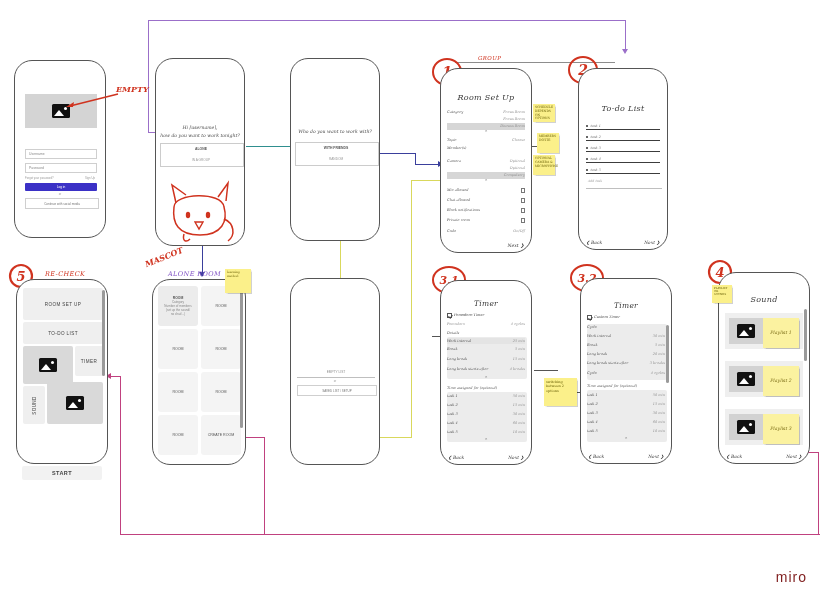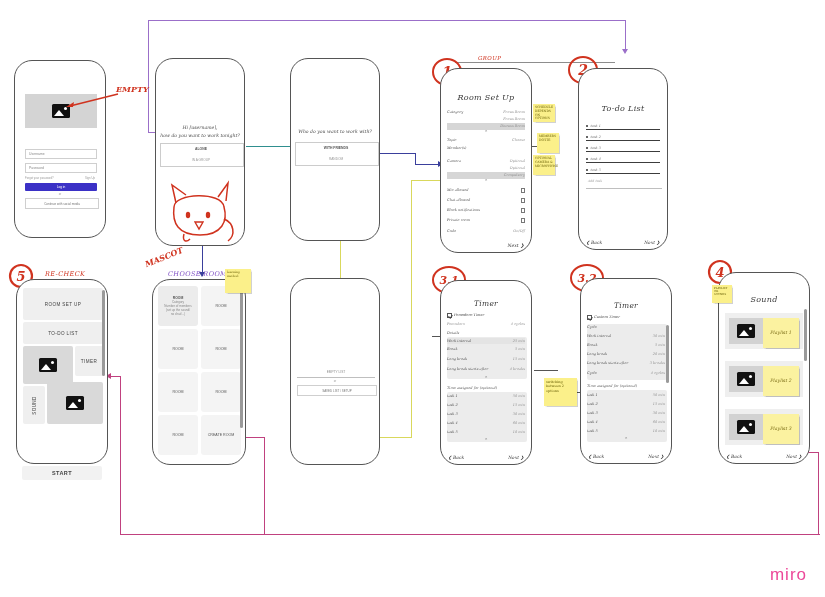--- a/index.html
+++ b/index.html
@@ -91,21 +91,21 @@
   .red{position:absolute;color:#d0331f;font-family:"DejaVu Serif",serif;
        font-style:italic;font-weight:bold;pointer-events:none;}
   .circlenum{position:absolute;width:26px;height:24px;border:2.2px solid #d0331f;
        border-radius:50%;color:#d0331f;font-family:"DejaVu Serif",serif;font-weight:bold;
        font-style:italic;font-size:14px;display:flex;align-items:center;justify-content:center;
        background:transparent;}
   .lbl-purple{position:absolute;color:#7f4fc4;font-family:"DejaVu Serif",serif;
        font-style:italic;font-size:6.5px;letter-spacing:.4px;}
   .lbl-red{position:absolute;color:#d0331f;font-family:"DejaVu Serif",serif;
        font-style:italic;font-size:6.5px;letter-spacing:.4px;}
-  .watermark{position:absolute;right:18px;bottom:12px;font-size:17px;color:#ec4899;
+  .watermark{position:absolute;right:18px;bottom:12px;font-size:14px;color:#7f1d1d;
        letter-spacing:1px;font-family:"Liberation Sans",sans-serif;}
   .fakeline{background:#bfbfbf;position:absolute;height:0.8px;}
 </style>
 </head>
 <body>
 
 <div id="board">
 
   <div class="conn" style="left:148px;top:20px;width:478px;height:1.4px;background:#9b6fc9;"></div>
   <div class="conn" style="left:148px;top:20px;width:1.4px;height:112px;background:#9b6fc9;"></div>
@@ -189,21 +189,21 @@
     <div style="position:absolute;left:4px;top:95px;width:82px;height:9px;display:flex;align-items:center;justify-content:center;font-size:3.2px;color:#9a9a9a;">RANDOM</div>
   </div>
 
   <div class="phone" style="left:290px;top:278px;width:90px;height:187px;">
     <div style="position:absolute;left:6px;top:88px;width:78px;height:9px;display:flex;align-items:center;justify-content:center;font-size:3.2px;color:#8d8d8d;">EMPTY LIST</div>
     <div class="fakeline" style="left:6px;top:98px;width:78px;"></div>
     <div class="microtxt" style="position:absolute;left:0;right:0;top:100px;text-align:center;">or</div>
     <div class="obtn" style="position:absolute;left:6px;top:106px;width:78px;height:9px;">SAVED LIST / SETUP</div>
   </div>
 
-  <div class="lbl-purple" style="left:168px;top:270px;">CHOOSE ROOM</div>
+  <div class="lbl-purple" style="left:168px;top:270px;">ALONE ROOM</div>
   <div class="phone" style="left:152px;top:279px;width:94px;height:186px;">
     <div class="roomcell" style="left:5px;top:6px;width:40px;height:40px;">
       <div style="font-weight:bold;font-size:3.4px;">ROOM</div>
       <div style="font-size:3px;color:#888;">Category</div>
       <div style="font-size:3px;color:#888;">Number of members</div>
       <div style="font-size:3px;color:#888;">(set up the sound/</div>
       <div style="font-size:3px;color:#888;">no chat/...)</div>
     </div>
     <div class="roomcell light" style="left:48px;top:6px;width:40px;height:40px;">ROOM</div>
     <div class="roomcell light" style="left:5px;top:49px;width:40px;height:40px;">ROOM</div>

